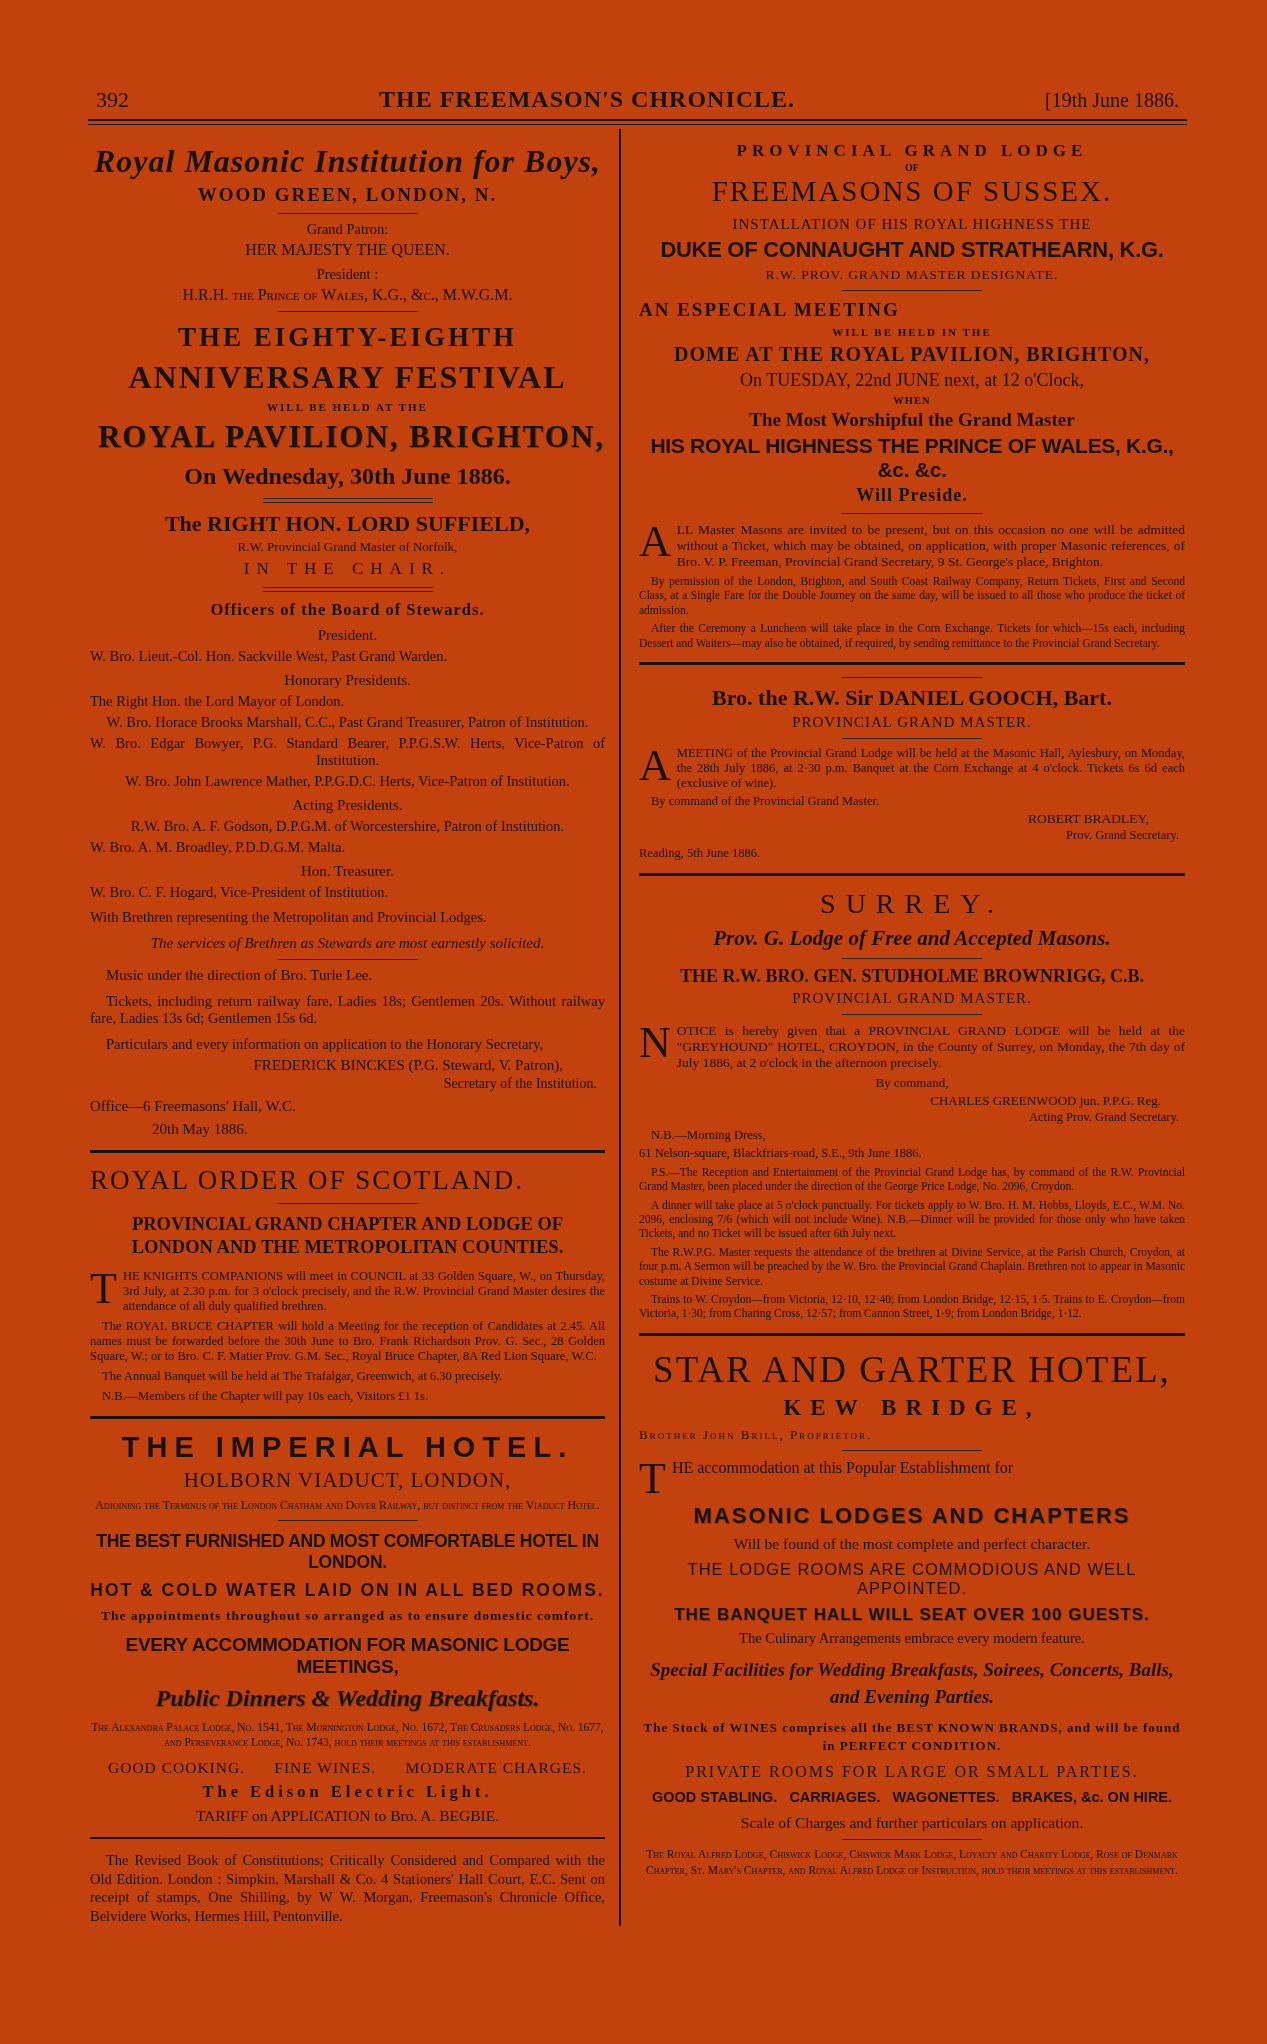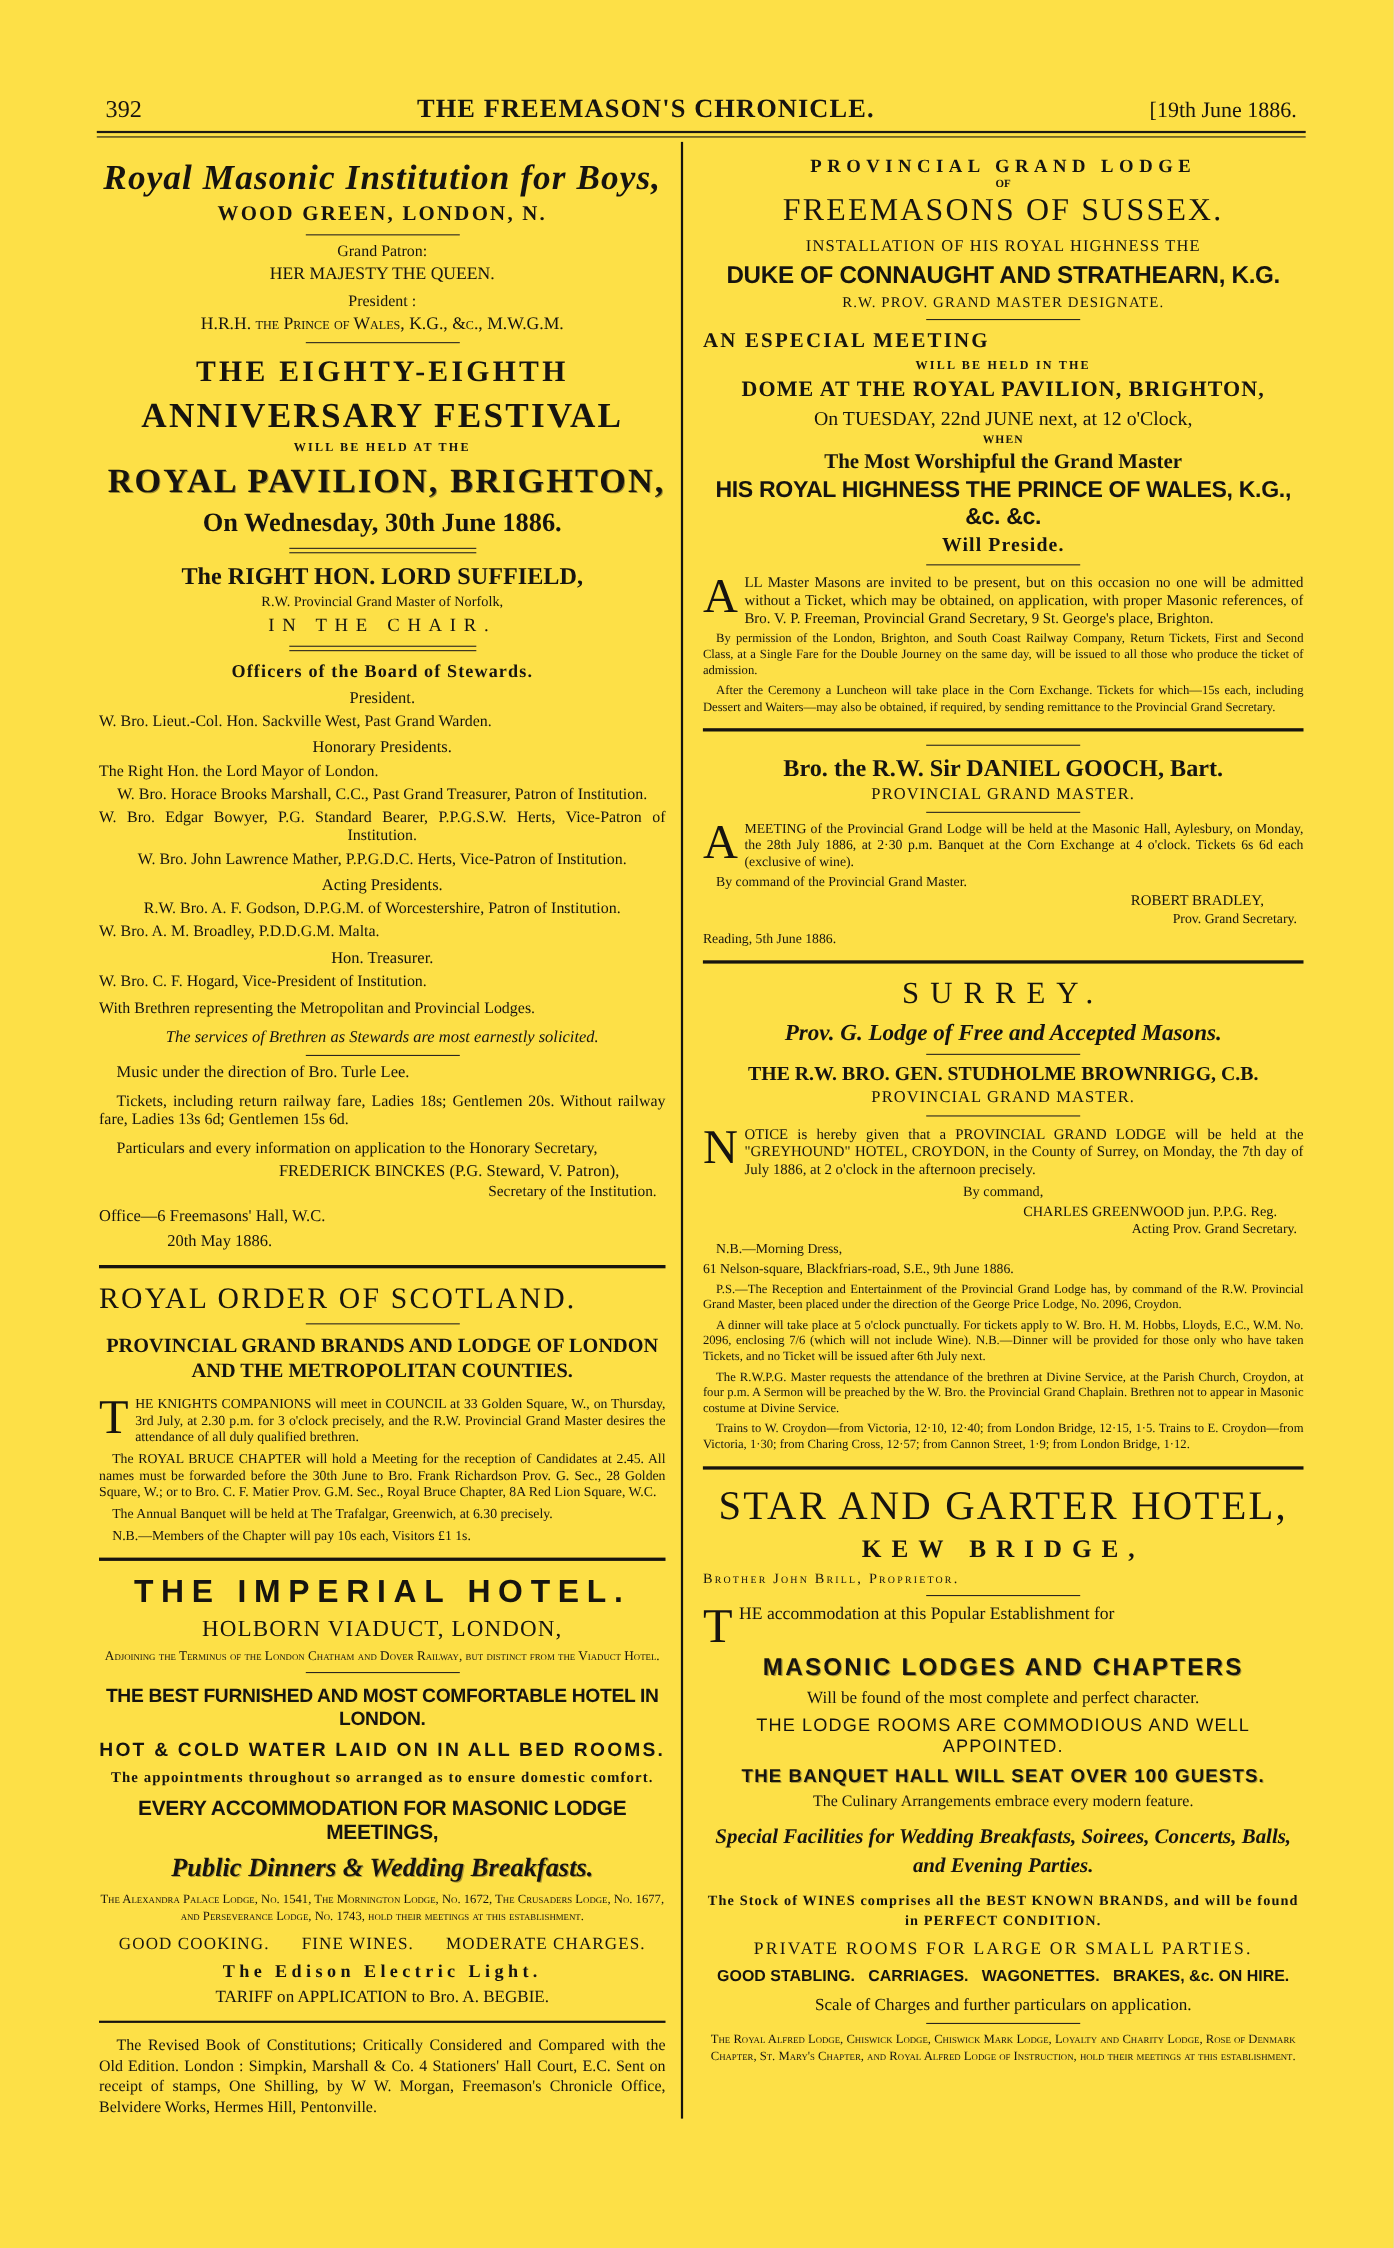--- a/index.html
+++ b/index.html
@@ -1,17 +1,17 @@
 <!DOCTYPE html>
 <html><head>
 <meta charset="utf-8">
 <style>
   *{margin:0;padding:0;box-sizing:border-box}
   html,body{background:#d9d6cf}
-  .page{width:1267px;height:2044px;margin:0 auto;background:#fde047;color:#17140f;
+  .page{width:1267px;height:2044px;margin:0 auto;background:#c2410c;color:#17140f;
         font-family:"Liberation Serif",serif;padding:86px 80px 43px 88px;overflow:hidden}
   
   .hdr{display:flex;justify-content:space-between;align-items:baseline;padding:0 8px 6px 8px}
   .hdr-num{font-size:22px;}
   .hdr-title{font-size:24px;font-weight:bold;letter-spacing:1px}
   .hdr-date{font-size:20px}
   .hdr-rule{border-top:2px solid #1c1914;border-bottom:1px solid #1c1914;height:6px;margin-bottom:4px}
   
   .cols{display:flex;align-items:stretch}
   .col-l{width:531px;padding:14px 14px 0 2px}
@@ -174,21 +174,21 @@
         <div class="sig-r2">Secretary of the Institution.</div>
         <div class="plain">Office—6 Freemasons' Hall, W.C.</div>
         <div class="plain indent60">20th May 1886.</div>
       </div>
 
       <div class="rl"></div>
 
       <div>
         <div class="sct">ROYAL ORDER OF SCOTLAND.</div>
         <div class="rs"></div>
-        <div class="scs">PROVINCIAL GRAND BRANDS AND LODGE OF LONDON AND THE METROPOLITAN COUNTIES.</div>
+        <div class="scs">PROVINCIAL GRAND CHAPTER AND LODGE OF LONDON AND THE METROPOLITAN COUNTIES.</div>
         <p class="p12 dcp" style="margin-top:10px"><span class="dc">T</span><span>HE KNIGHTS COMPANIONS will meet in COUNCIL at 33 Golden Square, W., on Thursday, 3rd July, at 2.30 p.m. for 3 o'clock precisely, and the R.W. Provincial Grand Master desires the attendance of all duly qualified brethren.</span></p>
         <p class="p12i">The ROYAL BRUCE CHAPTER will hold a Meeting for the reception of Candidates at 2.45. All names must be forwarded before the 30th June to Bro. Frank Richardson Prov. G. Sec., 28 Golden Square, W.; or to Bro. C. F. Matier Prov. G.M. Sec., Royal Bruce Chapter, 8A Red Lion Square, W.C.</p>
         <p class="p12i">The Annual Banquet will be held at The Trafalgar, Greenwich, at 6.30 precisely.</p>
         <p class="p12i">N.B.—Members of the Chapter will pay 10s each, Visitors £1 1s.</p>
       </div>
 
       <div class="rl"></div>
 
       <div>
         <div class="imp-t">THE IMPERIAL HOTEL.</div>

